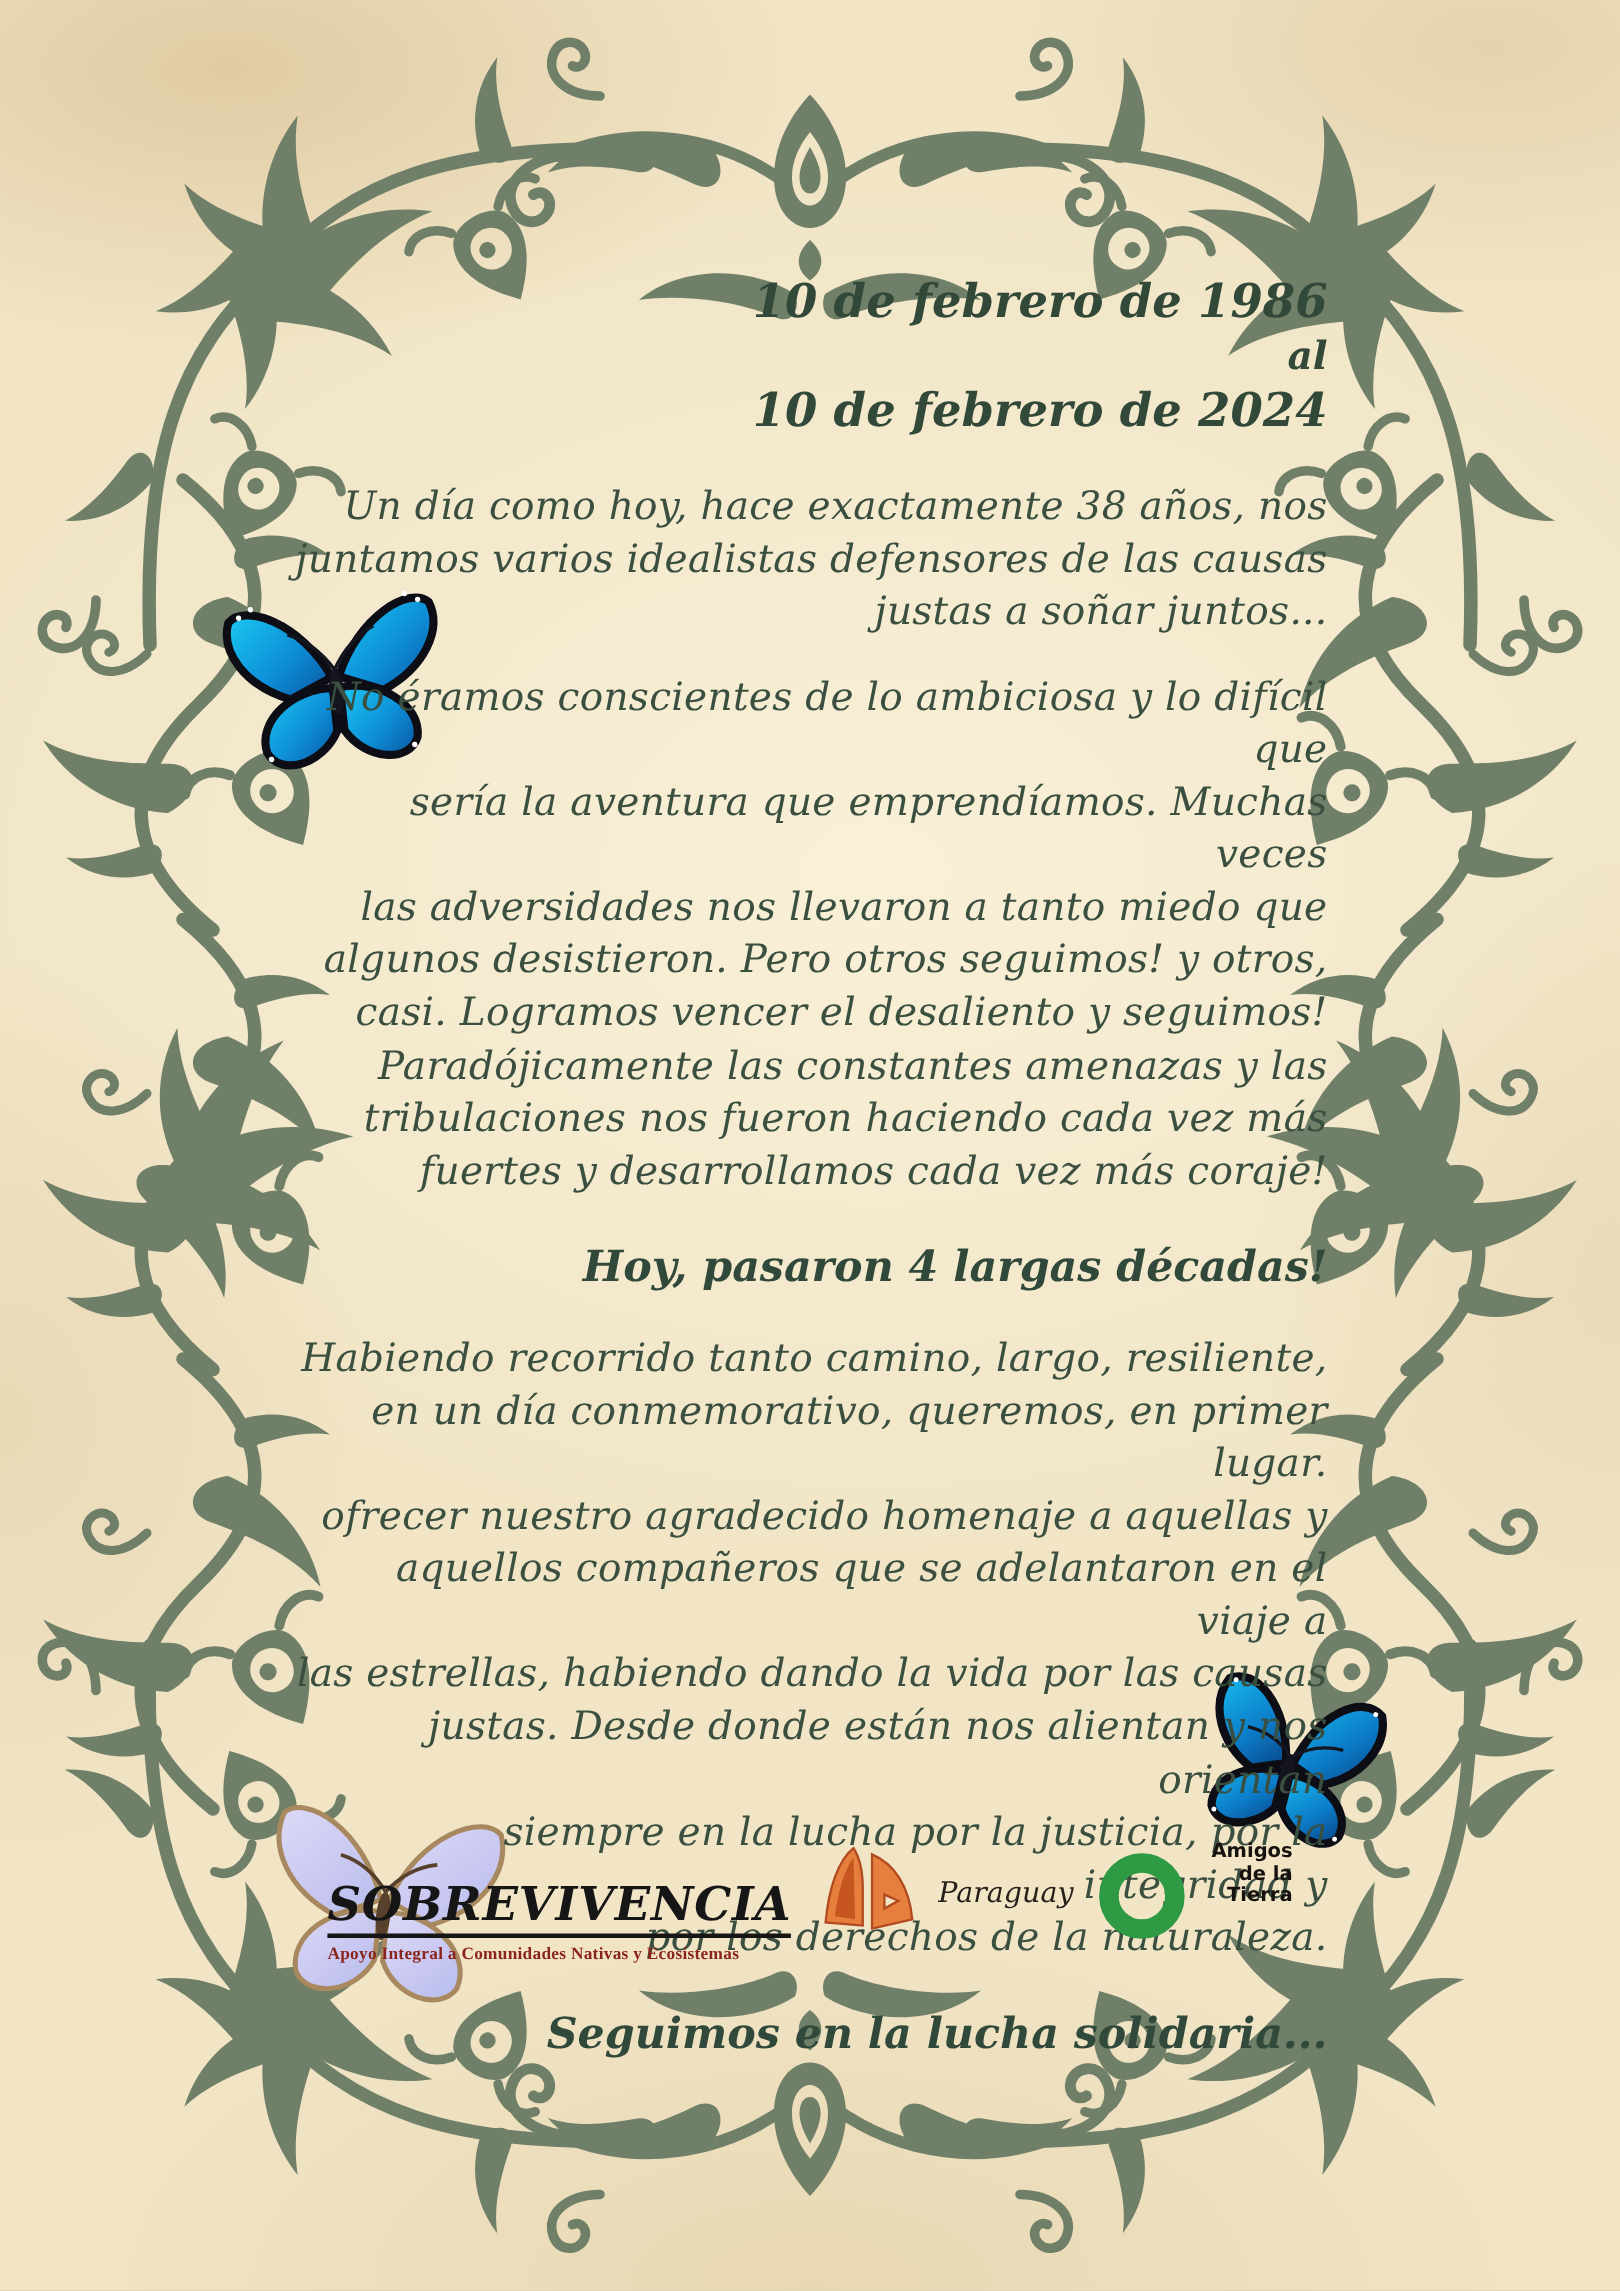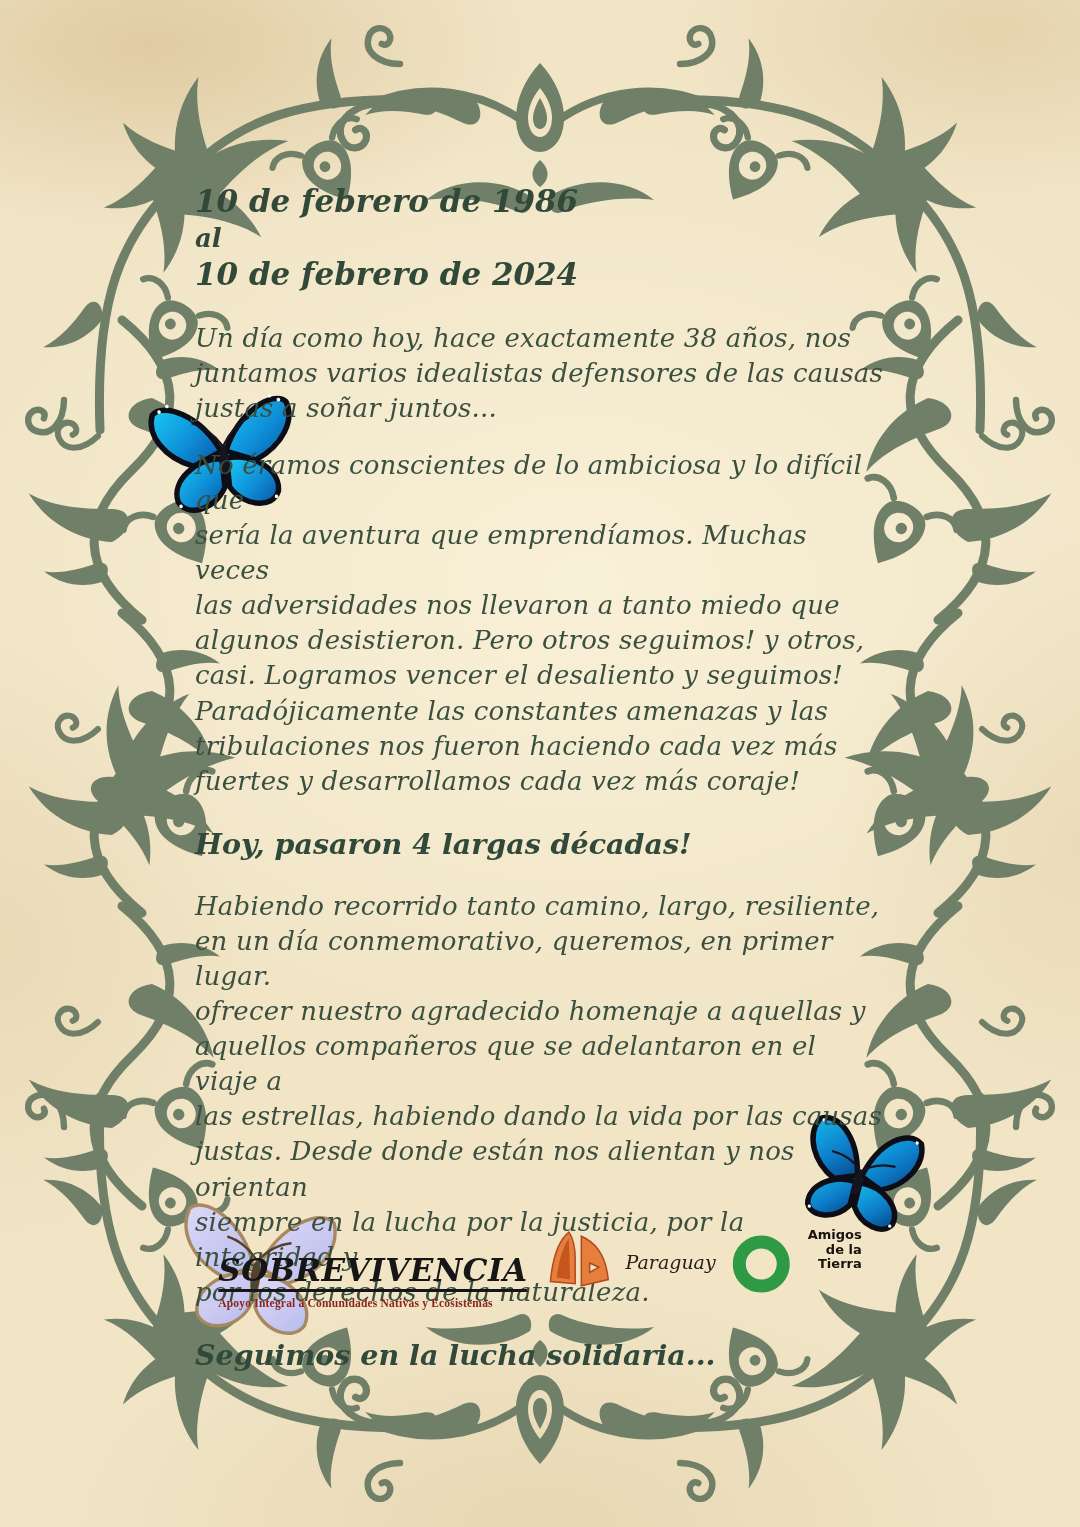--- a/index.html
+++ b/index.html
@@ -15,21 +15,21 @@
       radial-gradient(ellipse 420px 520px at 0% 62%, rgba(206,178,126,0.22), transparent 60%),
       radial-gradient(ellipse 420px 520px at 100% 55%, rgba(206,178,126,0.20), transparent 60%),
       radial-gradient(ellipse 760px 380px at 50% 100%, rgba(202,172,118,0.24), transparent 65%),
       radial-gradient(ellipse 900px 640px at 54% 38%, rgba(255,249,230,0.55), transparent 72%);
     font-family:"DejaVu Serif", serif;
   }
   .frame{position:absolute;inset:0;width:100%;height:100%;}
   .frame .st{fill:none;stroke:#6f7f68;stroke-linecap:round;}
   .content{
     position:absolute;top:182px;left:50%;transform:translateX(-50%);
-    width:690px;text-align:left;color:#3a4f3f;font-style:italic;
+    width:690px;text-align:right;color:#3a4f3f;font-style:italic;
   }
   .dates{font-weight:bold;font-size:31px;line-height:1.28;color:#32493a;margin-bottom:26px;}
   .dates .mid{font-size:26px;}
   .para{font-size:26px;line-height:1.35;letter-spacing:0.2px;margin:22px 0;white-space:pre-line;}
   .hd{font-size:28.5px;font-weight:bold;color:#31493a;margin:28px 0;}
   .bfly{position:absolute;}
   .bfly-left{left:148px;top:390px;width:152px;height:132px;transform:rotate(-6deg);}
   .bfly-right{left:793px;top:1118px;width:132px;height:120px;transform:rotate(14deg);}
   .bfly-lav{left:172px;top:1198px;width:168px;height:148px;transform:rotate(6deg);}
   .footer{

